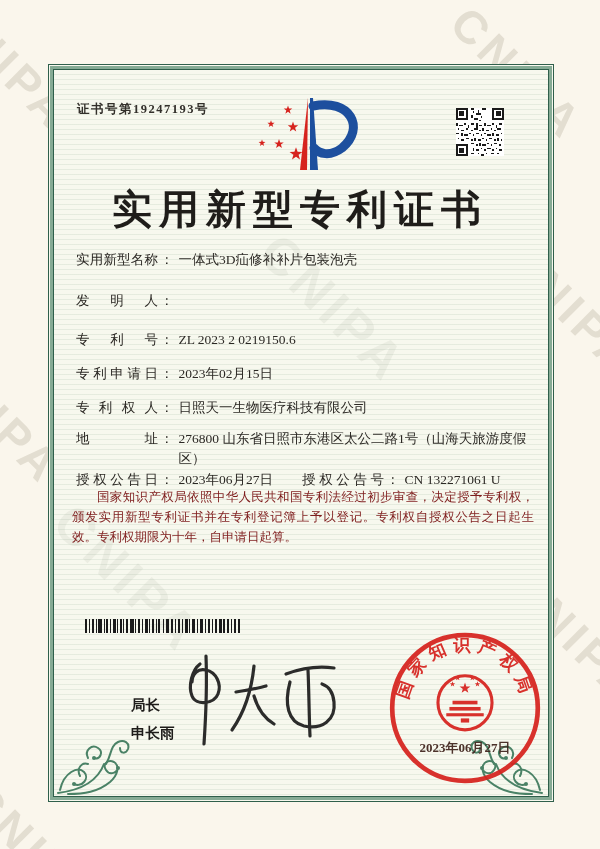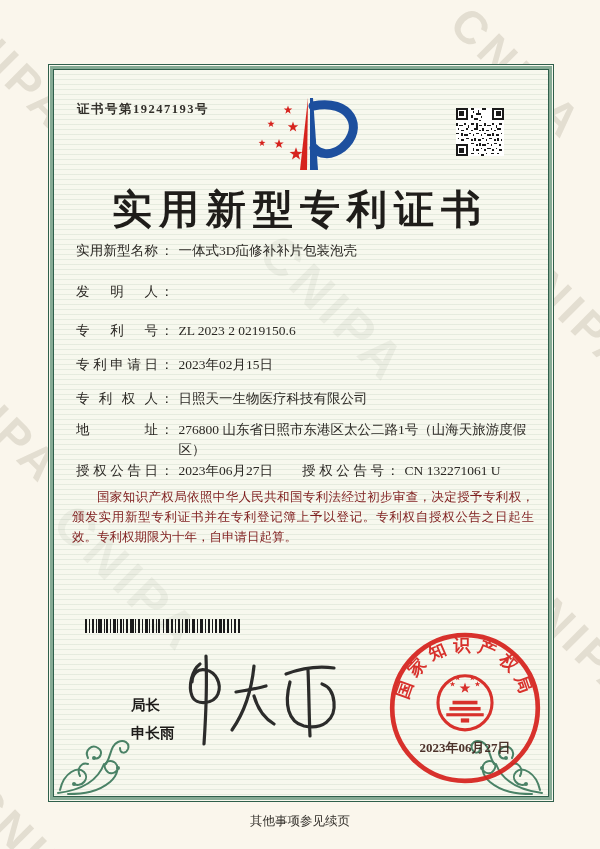--- a/index.html
+++ b/index.html
@@ -9,21 +9,21 @@
       font-size:46px;letter-spacing:5px;color:#b6ae9b;opacity:.33;transform:rotate(45deg);
       transform-origin:left top;pointer-events:none;white-space:nowrap;}
   .wm.inner{opacity:.12;font-size:52px;color:#9aa08e;}
   .frame{position:absolute;left:48px;top:64px;width:504px;height:736px;border:1px solid #2f5f4b;
          background:#f7f8ee;}
   .frame-inner{position:absolute;inset:1px;border:3px solid #86ab95;box-shadow:inset 0 0 0 1px #2f5f4b;
          background:repeating-linear-gradient(180deg, rgba(110,150,120,.13) 0 1px, rgba(0,0,0,0) 1px 5px);}
   .certno{position:absolute;left:77px;top:101px;font-size:12.5px;letter-spacing:1.5px;font-weight:600;color:#33302b;}
   .title{position:absolute;left:0;right:0;top:182px;text-align:center;font-size:40px;font-weight:700;
          letter-spacing:7px;color:#1f1d1a;}
-  .row{position:absolute;left:76px;display:flex;font-size:13.5px;line-height:1.45;color:#2b2824;}
+  .row{position:absolute;left:76px;display:flex;font-size:13.5px;line-height:1.45;color:#2b2824;margin-top:9px;}
   .lbl{display:inline-block;width:82px;text-align:justify;text-align-last:justify;white-space:nowrap;flex:none;}
   .colon{flex:none;margin:0 5px 0 2px;}
   .val{max-width:366px;}
   .para{position:absolute;left:72px;width:462px;font-size:12.5px;line-height:1.6;text-indent:2em;
         text-align:justify;color:#7f1d1d;}
   .officer{position:absolute;left:87px;top:691px;font-size:14.5px;line-height:28px;font-weight:600;
            font-family:"Liberation Sans","DejaVu Sans",sans-serif;color:#1e1c1a;margin-left:44px;}
   .pageinfo{position:absolute;left:0;right:0;top:777px;text-align:center;font-size:11.5px;color:#33302b;}
   .footnote{position:absolute;left:0;right:0;top:813px;text-align:center;font-size:12.5px;color:#33302b;}
   .abs{position:absolute;}
@@ -201,15 +201,14 @@
         <use href="#sst" transform="translate(87,52) scale(0.28)"></use>
         <rect x="63" y="68" width="24" height="3.5"></rect>
         <rect x="60" y="74" width="30" height="3.5"></rect>
         <rect x="57" y="80" width="36" height="3"></rect>
         <rect x="71" y="85" width="8" height="4"></rect>
       </g>
     </g>
     <text x="75" y="117" font-size="12.5" font-weight="700" fill="#40241d" text-anchor="middle" font-family="Liberation Serif, serif">2023年06月27日</text>
   </svg>
 
-  <div class="footnote">其他事项参见续页</div>
 
 </div>
 
 </body></html>

